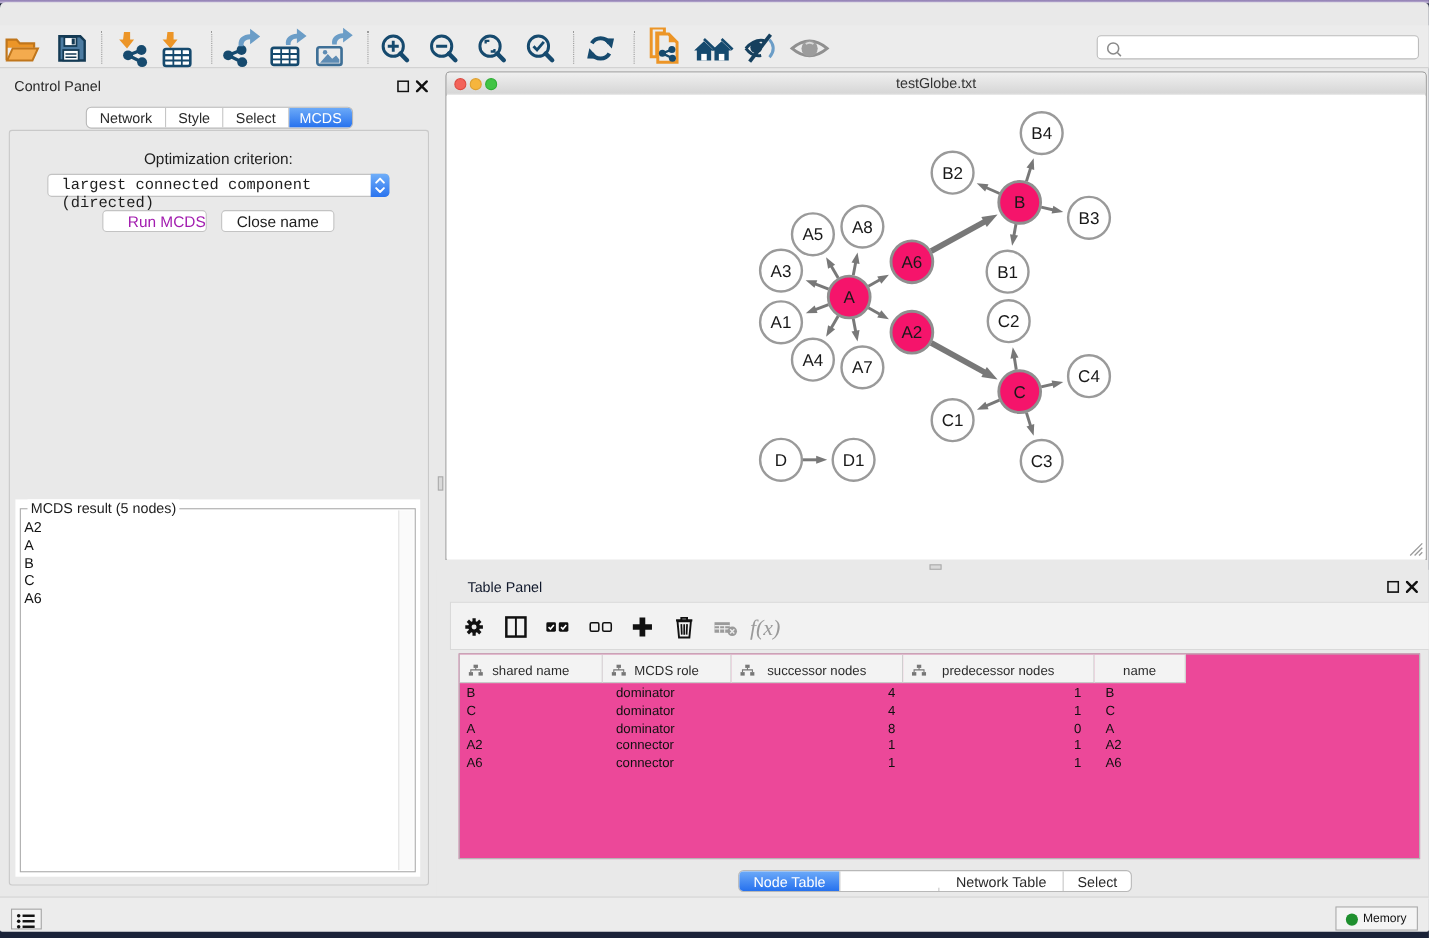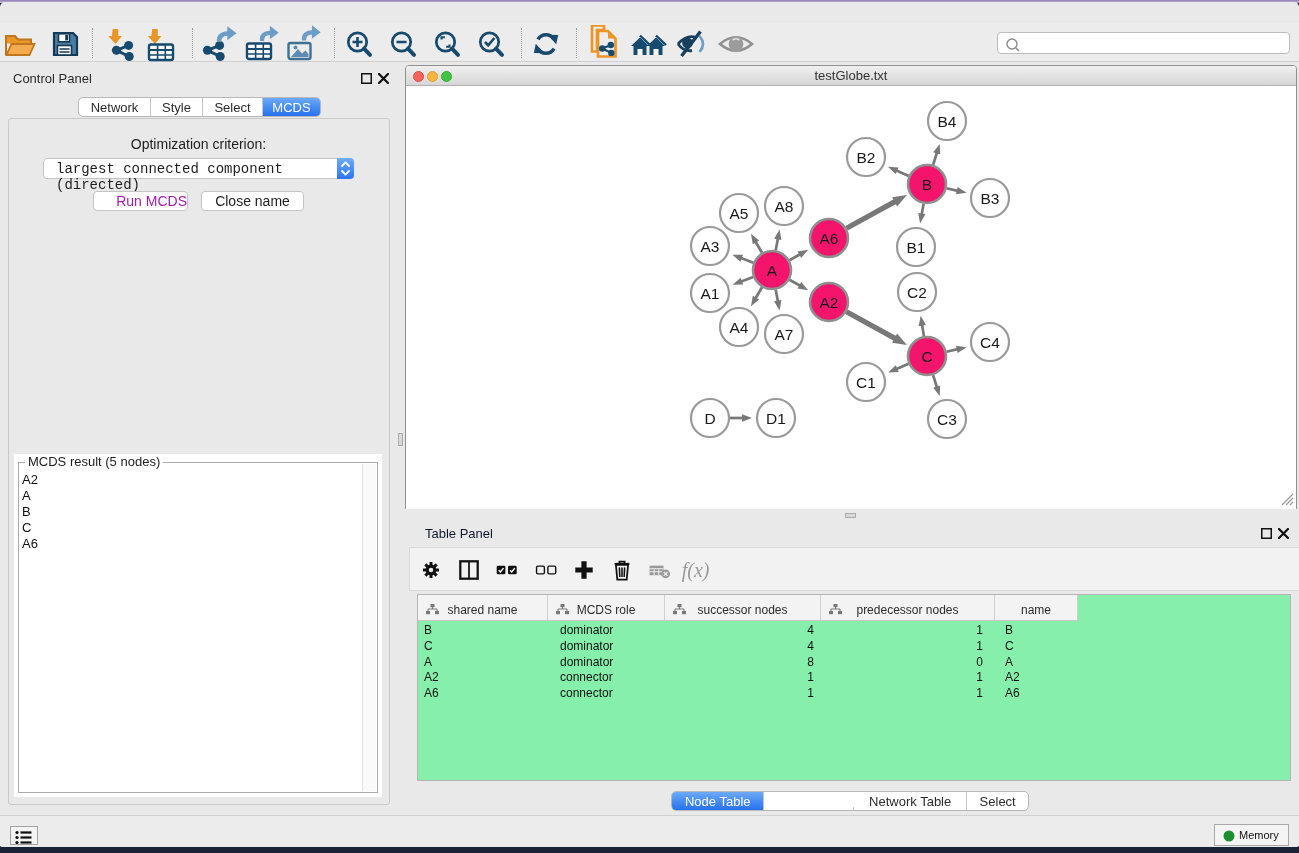--- a/index.html
+++ b/index.html
@@ -40,21 +40,21 @@
 #membtn { position:absolute; left:1214px; top:8px; width:75px; height:22px; background:#f4f4f4; border:1px solid #a8a8a8; font-size:11px; color:#111; }
 
 #netframe { left:405px; top:63px; width:892px; height:444px; background:#fff; border:1px solid #8f8f8f; border-radius:4px 4px 0 0; }
 #netTitle { position:absolute; left:0; top:0; width:100%; height:20px; background:linear-gradient(#f0f0f0,#d6d6d6); border-bottom:1px solid #b0b0b0; border-radius:3px 3px 0 0; }
 #netTitle .t { width:100%; text-align:center; font-size:13px; color:#333; line-height:20px; }
 #canvas { position:absolute; left:0px; top:21px; width:890px; height:422px; background:#fff; }
 
 #tp { left:397px; top:516px; width:902px; height:299px; background:#e9e9e9; }
 #tpToolbar { position:absolute; left:12px; top:29px; width:1281px; height:44px; border:1px solid #d9d9d9; background:#f2f2f2; }
 #tpToolbar svg { transform:scale(0.87); transform-origin:50% 50%; }
-#tbl { position:absolute; left:20px; top:76px; width:874px; height:187px; background:#86efac; border:1px solid #b5b5b5; font-size:12px; color:#111; }
+#tbl { position:absolute; left:20px; top:76px; width:874px; height:187px; background:#ec4899; border:1px solid #b5b5b5; font-size:12px; color:#111; }
 .th { position:absolute; top:0; height:26px; background:#f3f3f3; border-right:1px solid #cfcfcf; border-bottom:1px solid #c9c9c9; display:flex; align-items:flex-end; padding-bottom:3px; justify-content:center; font-size:12px; color:#2c2c2c; }
 .cell { position:absolute; height:16px; line-height:16px; }
 </style>
 </head>
 <body>
 <div id="deskTop" class="abs"></div>
 <div id="win" class="abs">
   <div id="toolbar" class="abs">
     <div id="tbIcons">
         <div class="sep" style="left:92px"></div>

